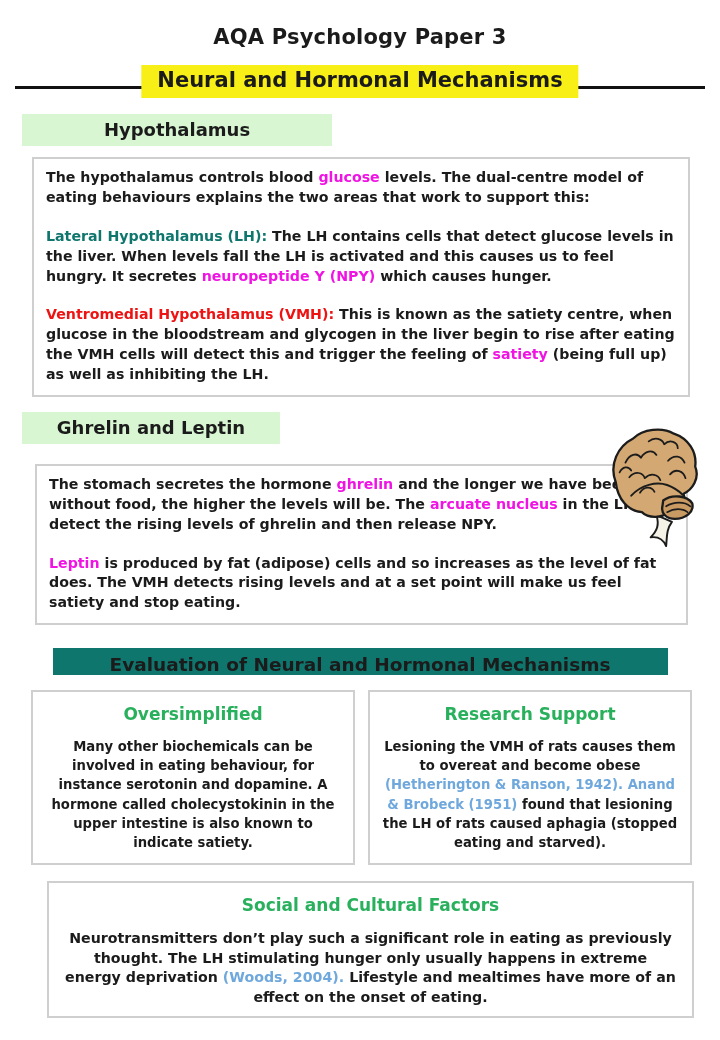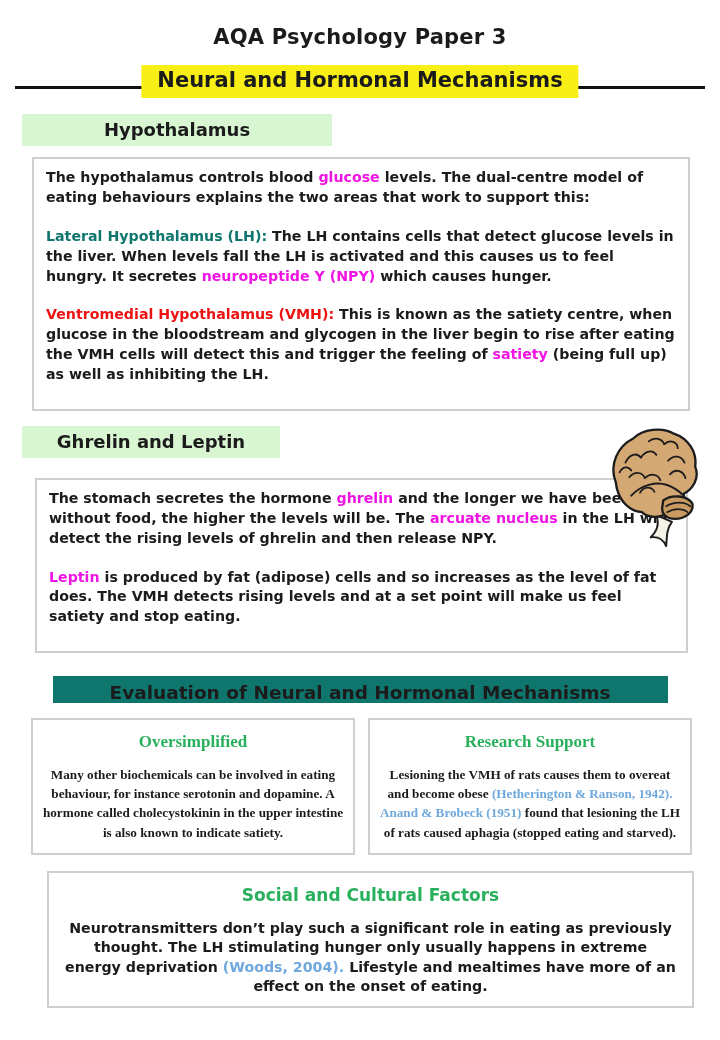--- a/index.html
+++ b/index.html
@@ -46,21 +46,21 @@
     margin: 14px 0 0 22px;
     padding: 5px 0 6px;
     text-align: center;
     font-size: 18px;
   }
 
   .note-box {
     border: 2px solid #cfcfcf;
     background: #fff;
     margin: 11px 30px 0 32px;
-    padding: 9px 12px 24px;
+    padding: 9px 12px 10px;
     font-size: 14.2px;
     line-height: 1.4;
   }
   .note-box p { margin: 0; }
   .note-box p + p { margin-top: 19px; }
 
   .ghrelin-row { position: relative; }
   .brain {
     position: absolute;
     top: 422px; right: 17px;
@@ -70,21 +70,21 @@
 
   .eval-band {
     background: #0f766e;
     width: 615px;
     margin: 23px auto 0;
     text-align: center;
     font-size: 18.5px;
     padding: 6px 0 0;
   }
 
-  .cards-row { display: flex; gap: 13px; margin: 15px 28px 16px 31px; font-family: Liberation Serif, serif; }
+  .cards-row { display: flex; gap: 13px; margin: 15px 28px 16px 31px; }
   .card {
     flex: 1;
     border: 2px solid #cfcfcf;
     background: #fff;
     text-align: center;
     padding: 9px 8px 11px;
   }
   .card-title { color: #28b05c; font-size: 17px; margin: 3px 0 13px; }
   .card-body  { font-size: 13.2px; line-height: 1.45; }
 

